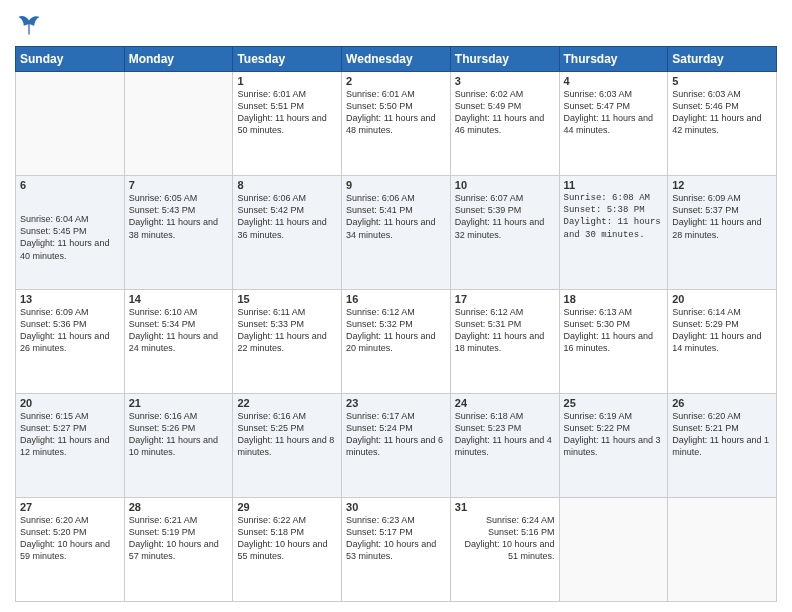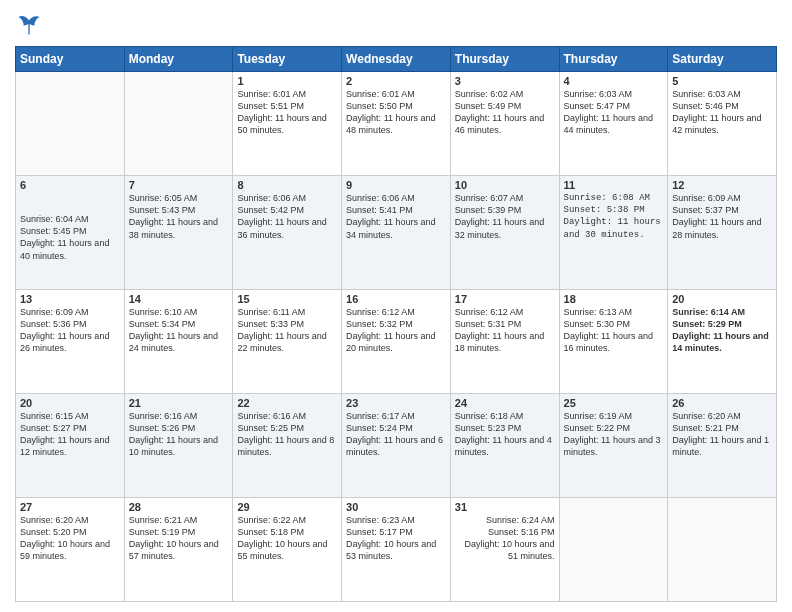--- a/index.html
+++ b/index.html
@@ -243,21 +243,21 @@
 Daylight: 11 hours and 18 minutes.</div>
           </td>
           <td>
             <span class="day-number">18</span>
             <div class="cell-text" style="white-space: pre-wrap;">Sunrise: 6:13 AM
 Sunset: 5:30 PM
 Daylight: 11 hours and 16 minutes.</div>
           </td>
           <td>
             <span class="day-number">20</span>
-            <div class="cell-text" style="white-space: pre-wrap; font-weight: bold;">Sunrise: 6:14 AM
+            <div class="cell-text" style="white-space: pre-wrap;">Sunrise: 6:14 AM
 Sunset: 5:29 PM
 Daylight: 11 hours and 14 minutes.</div>
           </td>
         </tr>
         <tr class="row-alt">
           <td>
             <span class="day-number">20</span>
             <div class="cell-text" style="white-space: pre-wrap;">Sunrise: 6:15 AM
 Sunset: 5:27 PM
 Daylight: 11 hours and 12 minutes.</div>

